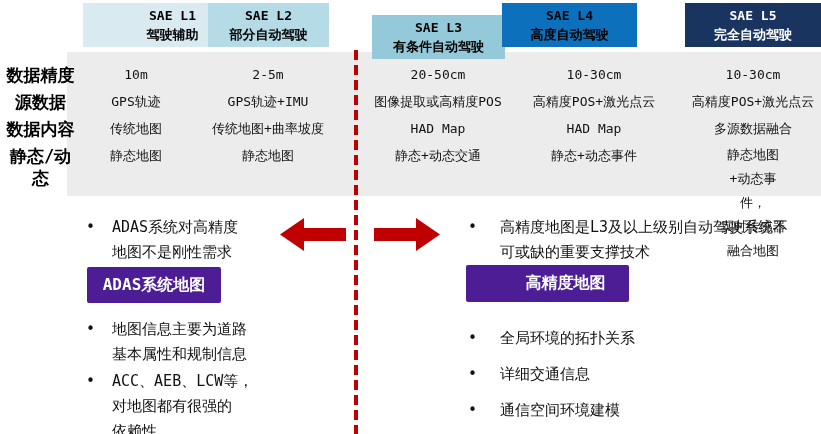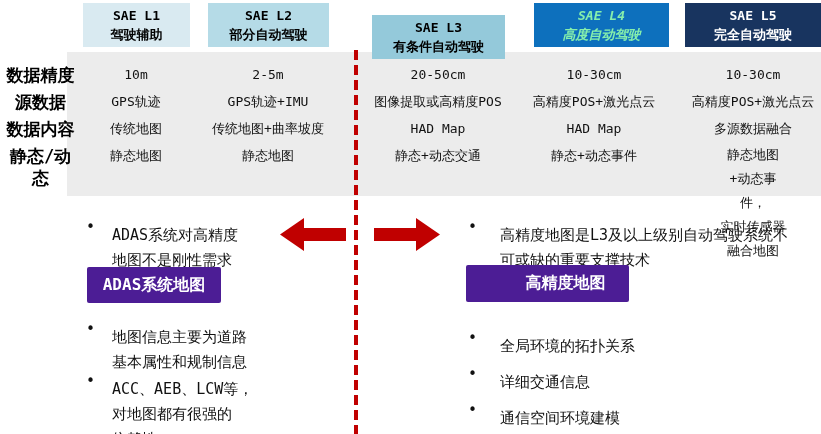--- a/index.html
+++ b/index.html
@@ -5,43 +5,43 @@
   html,body { margin:0; padding:0; background:#ffffff; }
   .canvas {
     position:relative; width:821px; height:434px; background:#ffffff;
     font-family:"DejaVu Sans Mono","DejaVu Sans",sans-serif; overflow:hidden;
     color:#111;
   }
   .gray-bg { position:absolute; left:67px; top:52px; width:754px; height:144px; background:#ececec; }
 
   .hdr { position:absolute; top:3px; height:44px; display:flex; flex-direction:column;
          align-items:center; justify-content:center; font-weight:bold; font-size:13px; line-height:19px; }
-  .hdr-l1 { left:83px;  width:107px; background:#d9eaf1; color:#000; }
+  .hdr-l1 { left:83px;  width:107px; background:#d9eaf1; color:#000;padding-left:36px; }
   .hdr-l2 { left:208px; width:121px; background:#b5dbe7; color:#000; }
   .hdr-l3 { left:372px; width:133px; background:#94c9da; color:#000;margin-top:12px; }
-  .hdr-l4 { left:534px; width:135px; background:#0d70bd; color:#86efac;font-style:italic; }
+  .hdr-l4 { left:502px; width:135px; background:#0d70bd; color:#000000; }
   .hdr-l5 { left:685px; width:136px; background:#18345f; color:#fff; }
 
   .row-label { position:absolute; left:3px; width:75px; height:22px; line-height:22px;
                text-align:center; font-weight:bold; font-size:17px; color:#000; }
   .cell { position:absolute; height:22px; line-height:22px; font-size:13px; color:#111;
           white-space:nowrap; transform:translateX(-50%); text-align:center; }
   .cell.multiline { white-space:pre-line; line-height:24px; height:auto; }
 
   .dashed-line { position:absolute; left:354px; top:50px; width:4px; height:384px;
     background:repeating-linear-gradient(180deg,#c00000 0 10px,transparent 10px 15px); }
 
   .arrow { position:absolute; width:66px; height:33px; }
   .arrow-left  { left:280px; top:218px; }
   .arrow-right { left:374px; top:218px; }
 
   .bullet { position:absolute; display:flex; align-items:flex-start; font-size:15px; line-height:25px; color:#111; }
   .bullet .dot { flex:0 0 26px; text-align:left; }
   .bullet.right .dot { flex:0 0 32px; }
-  .bullet .txt { white-space:pre-line;margin-top:8px; }
+  .bullet .txt { white-space:pre-line; }
 
   .badge { position:absolute; background:#4c1d95; color:#fff; font-weight:bold; font-size:16px;
            display:flex; align-items:center; justify-content:center; border-radius:2px; }
   .badge-adas { left:87px; top:267px; width:134px; height:36px; }
   .badge-hd   { left:466px; top:265px; width:127px; height:37px;padding-left:36px; }
 </style>
 </head>
 <body>
 
 <div class="canvas">

